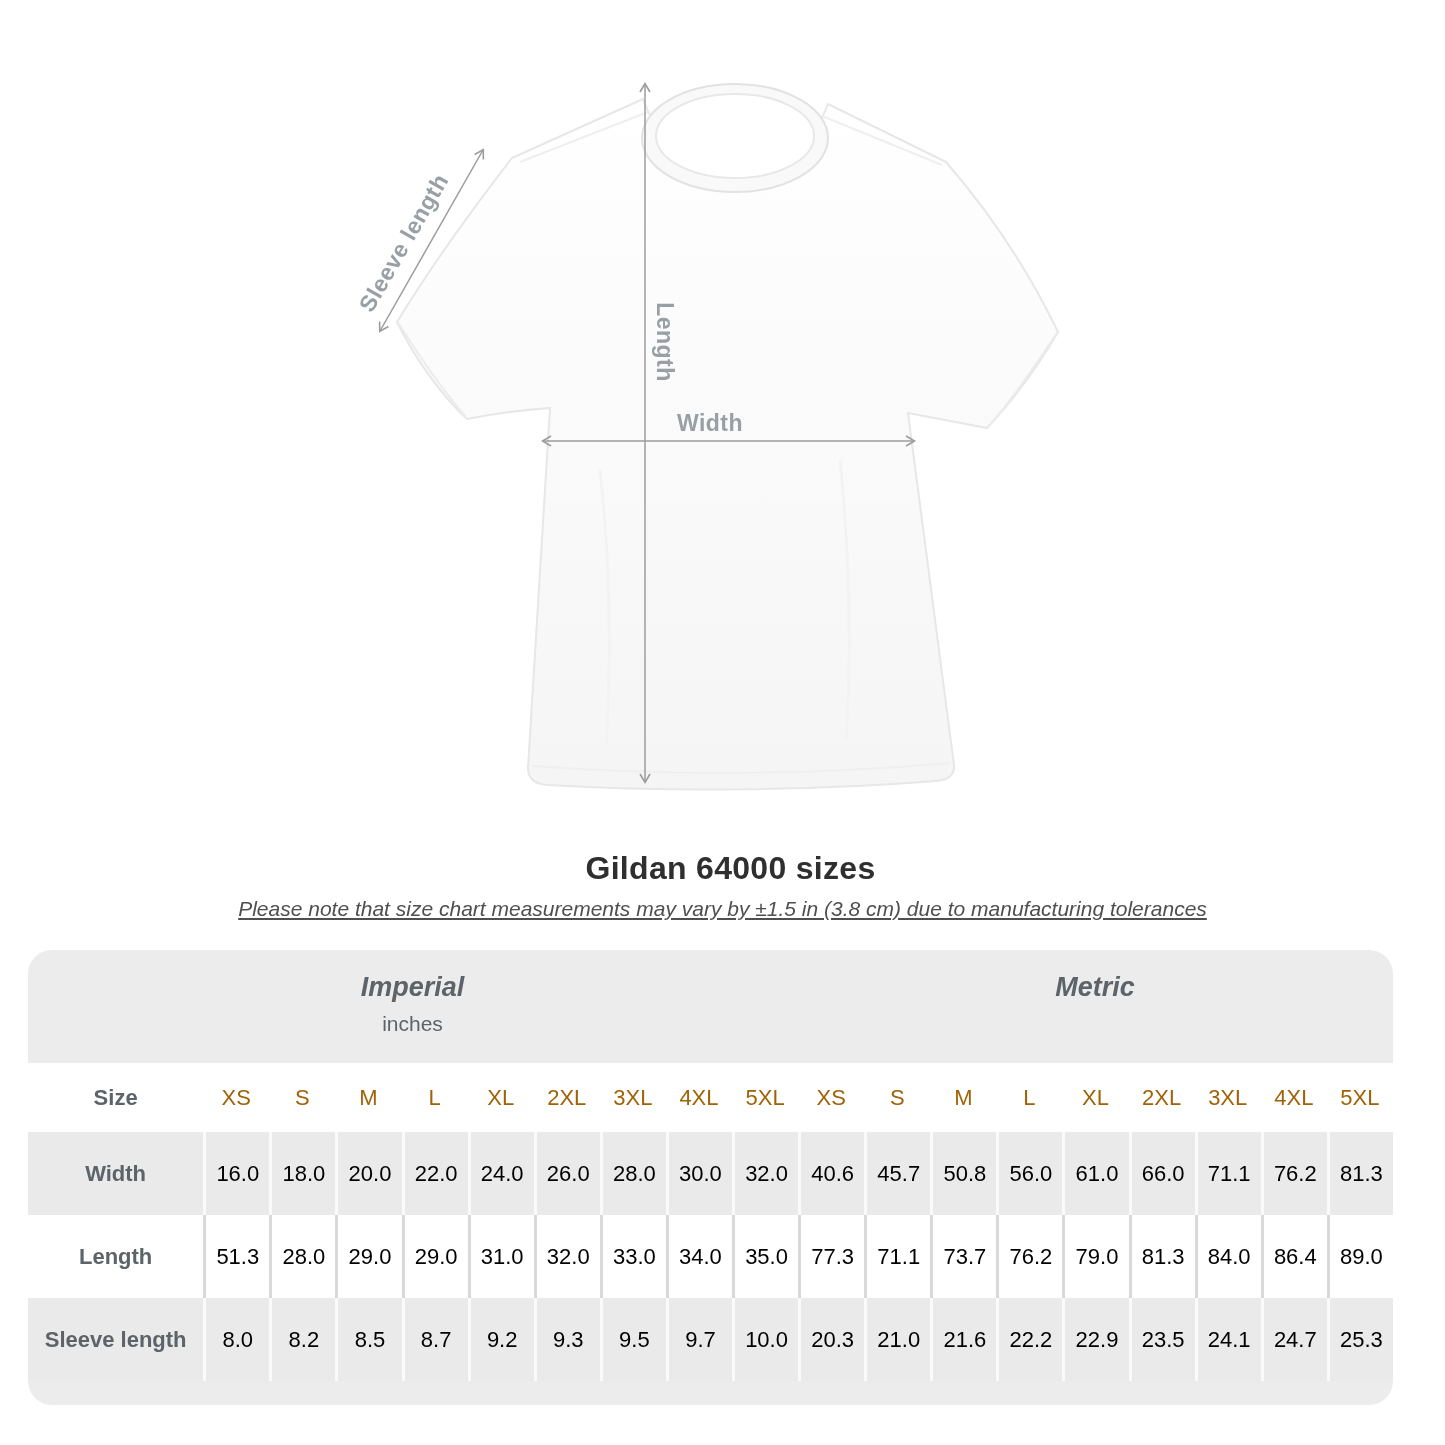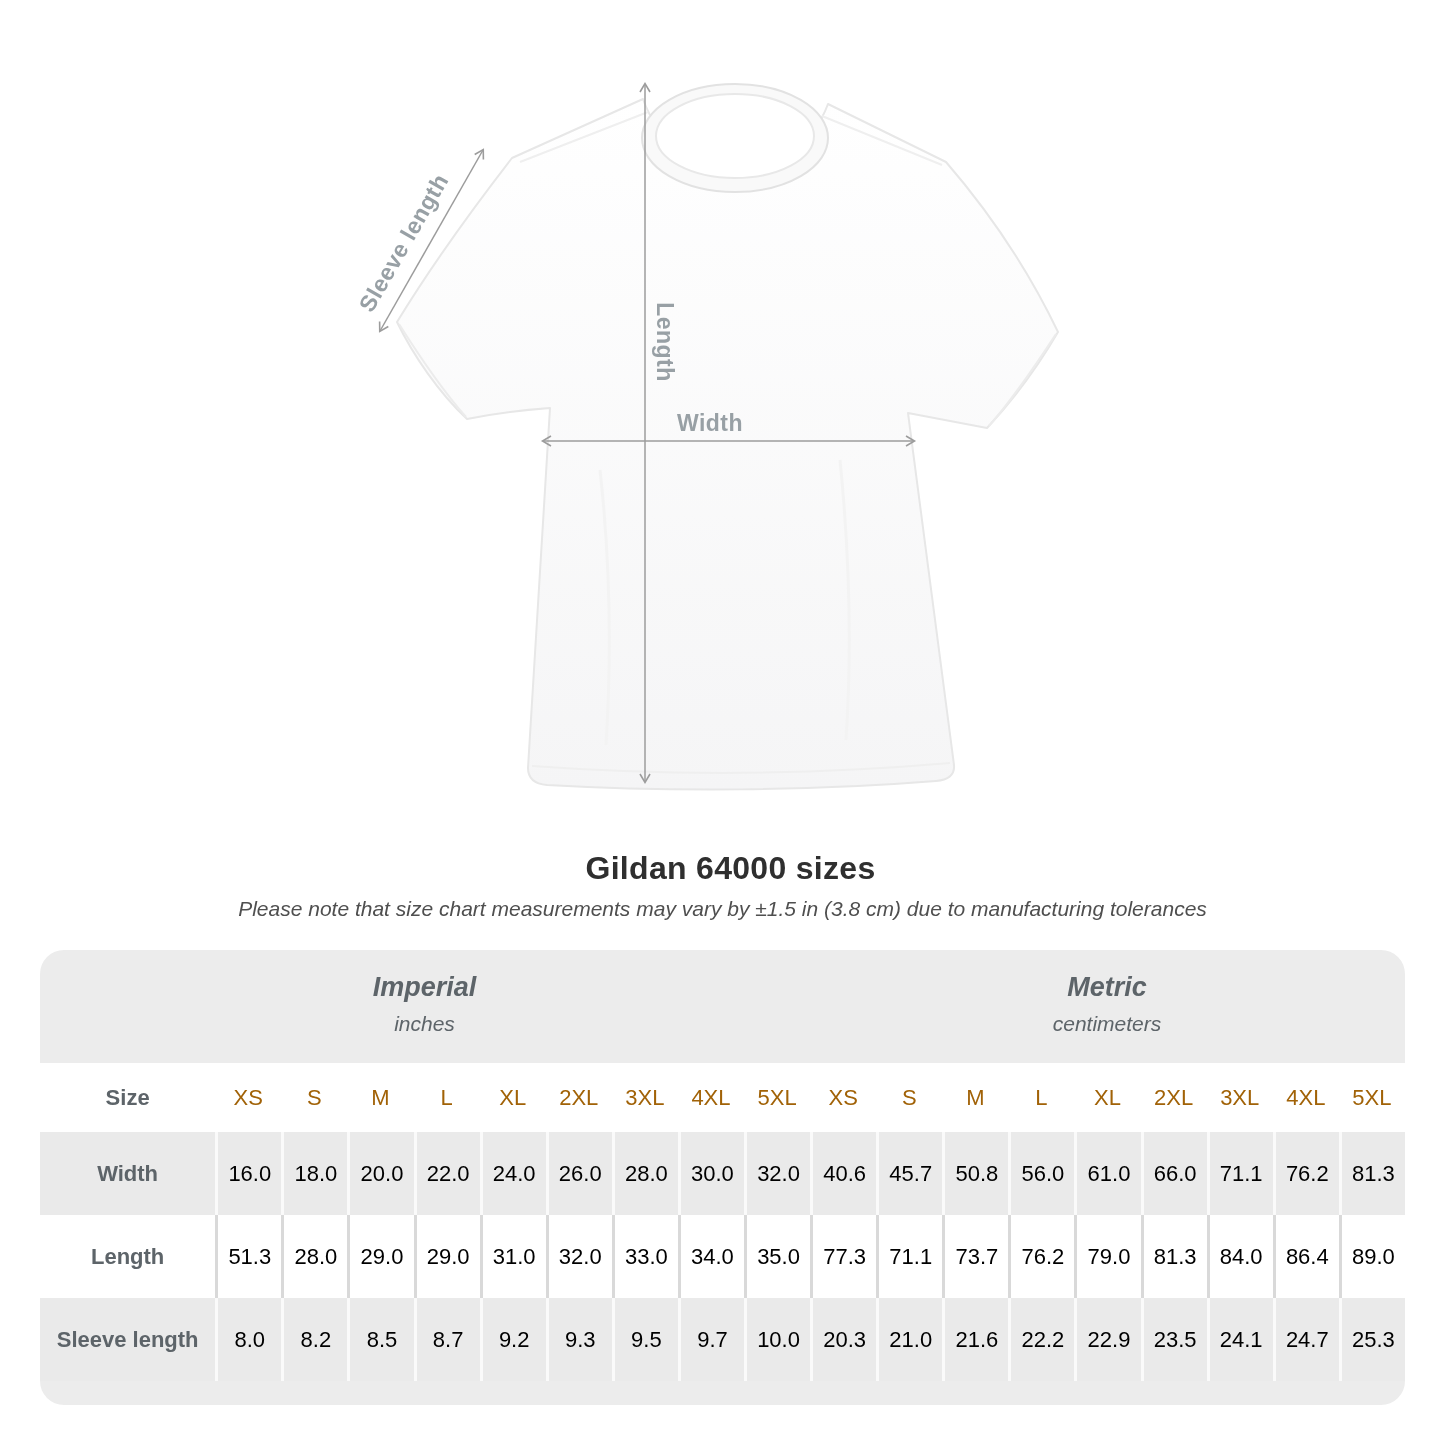--- a/index.html
+++ b/index.html
@@ -20,34 +20,34 @@
   .lbl-length { left:664px; top:342px; transform:translate(-50%,-50%) rotate(90deg); }
   .lbl-width  { left:710px; top:423px; transform:translate(-50%,-50%); }
 
   
   .title {
     position:absolute; top:850px; left:8px; width:100%; text-align:center;
     font-size:32px; font-weight:bold; color:#2f2f2f; letter-spacing:0.3px;
   }
   .subtitle {
     position:absolute; top:897px; left:0; width:100%; text-align:center;
-    font-size:21px; font-style:italic; color:#4f4f4f;
+    font-size:21px; font-style:italic; color:#4f4f4f;text-decoration:underline;
   }
 
   
   .table-card {
-    position:absolute; left:40px; top:950px; width:1365px; height:455px;
+    position:absolute; left:28px; top:950px; width:1365px; height:455px;
     background:#ececec; border-radius:24px; overflow:hidden;
   }
   .units-row { display:flex; height:113px; padding-top:22px; }
   .unit-group { text-align:center; color:#5d6469; }
   .unit-group.imperial { width:769px; }
   .unit-group.metric   { width:596px; }
   .unit-name { font-size:27px; font-weight:bold; font-style:italic; }
-  .unit-sub  { font-size:21px; font-style:italic; margin-top:9px; }
+  .unit-sub  { font-size:21px; margin-top:9px; }
 
   table.sizes { border-collapse:separate; border-spacing:0; table-layout:fixed; width:1365px; }
   col.c-label { width:175px; }
   col.c-size  { width:66px; }
   tr.r-white { background:#ffffff; --sep:#d9d9d9; }
   tr.r-gray  { background:#eaeaea; --sep:#fafafa; }
   tr.hdr  td, tr.hdr  th { height:69px; }
   tr.data td, tr.data th { height:83px; }
   td, th {
     text-align:center; vertical-align:middle; font-size:22px;
@@ -118,21 +118,20 @@
 
   <div class="table-card">
 
     <div class="units-row">
       <div class="unit-group imperial">
         <div class="unit-name">Imperial</div>
         <div class="unit-sub">inches</div>
       </div>
       <div class="unit-group metric">
         <div class="unit-name">Metric</div>
-        <div class="unit-sub">centimeters</div>
       </div>
     </div>
 
     <table class="sizes">
       <colgroup>
         <col class="c-label">
         <col class="c-size">
           <col class="c-size">
           <col class="c-size">
           <col class="c-size">

